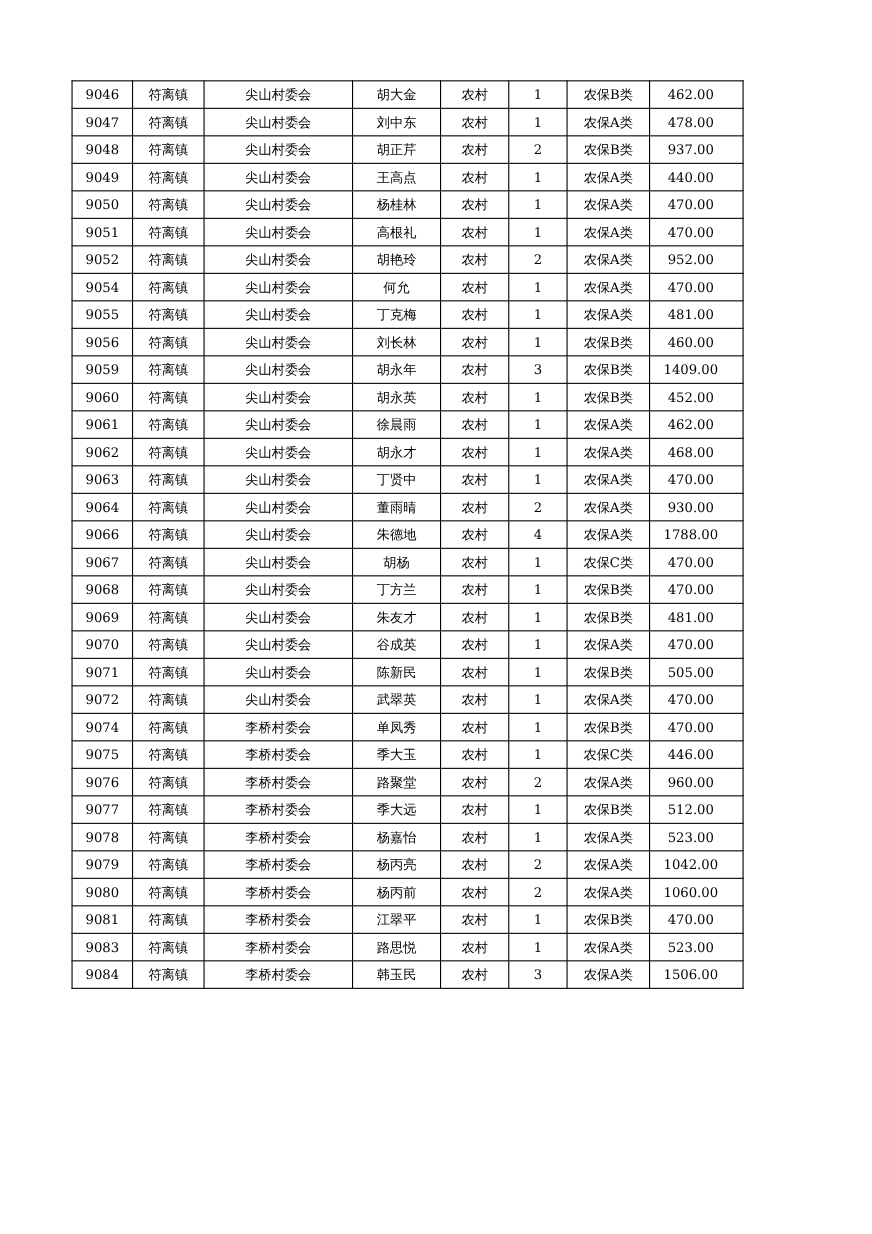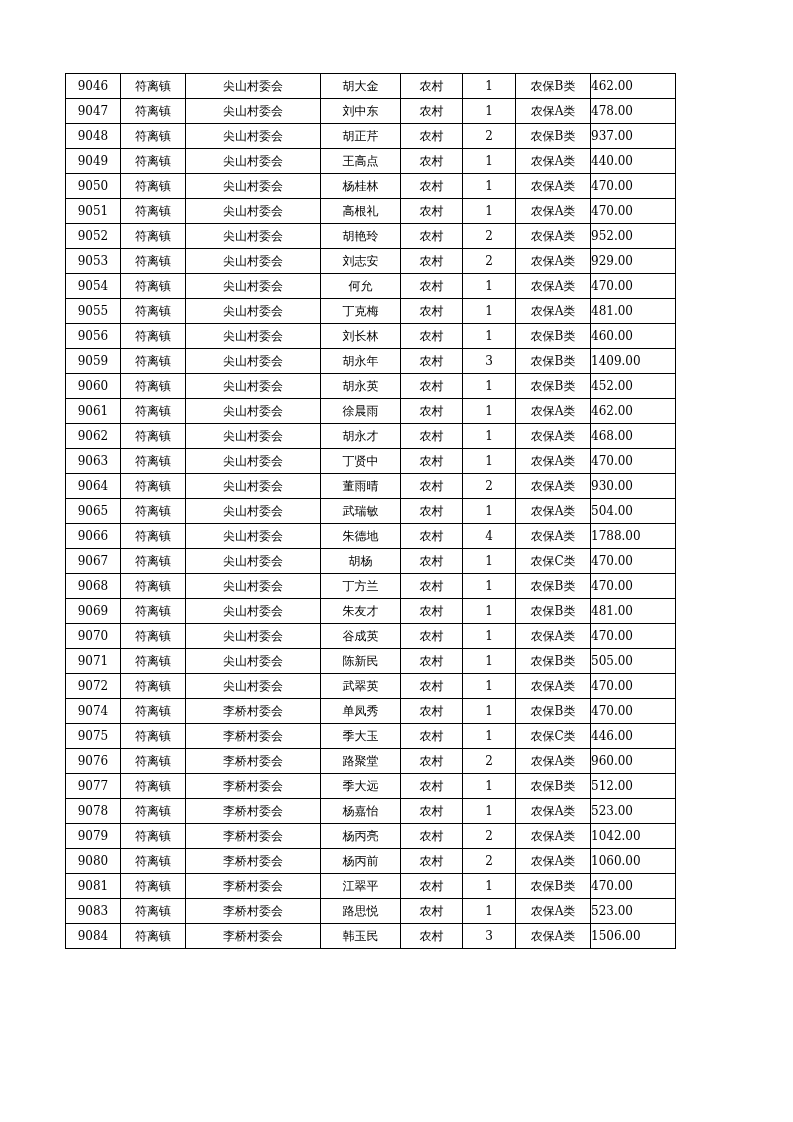--- a/index.html
+++ b/index.html
@@ -28,21 +28,21 @@
     height: 24px;
     font-size: 12px;
     color: #000000;
     text-align: center;
     vertical-align: middle;
     padding: 0;
     overflow: hidden;
     white-space: nowrap;
   }
   table.data-table td.col-amount {
-    text-align: left;
+    text-align: center;
     padding-right: 10px;
   }
   col.c-id       { width: 55px; }
   col.c-town     { width: 65px; }
   col.c-village  { width: 135px; }
   col.c-name     { width: 80px; }
   col.c-type     { width: 62px; }
   col.c-count    { width: 53px; }
   col.c-category { width: 75px; }
   col.c-amount   { width: 85px; }
@@ -133,30 +133,20 @@
     <td>9052</td>
     <td>符离镇</td>
     <td>尖山村委会</td>
     <td>胡艳玲</td>
     <td>农村</td>
     <td>2</td>
     <td>农保A类</td>
     <td class="col-amount">952.00</td>
   </tr>
 
-  <tr>
-    <td>9053</td>
-    <td>符离镇</td>
-    <td>尖山村委会</td>
-    <td>刘志安</td>
-    <td>农村</td>
-    <td>2</td>
-    <td>农保A类</td>
-    <td class="col-amount">929.00</td>
-  </tr>
 
   <tr>
     <td>9054</td>
     <td>符离镇</td>
     <td>尖山村委会</td>
     <td>何允</td>
     <td>农村</td>
     <td>1</td>
     <td>农保A类</td>
     <td class="col-amount">470.00</td>
@@ -245,30 +235,20 @@
     <td>9064</td>
     <td>符离镇</td>
     <td>尖山村委会</td>
     <td>董雨晴</td>
     <td>农村</td>
     <td>2</td>
     <td>农保A类</td>
     <td class="col-amount">930.00</td>
   </tr>
 
-  <tr>
-    <td>9065</td>
-    <td>符离镇</td>
-    <td>尖山村委会</td>
-    <td>武瑞敏</td>
-    <td>农村</td>
-    <td>1</td>
-    <td>农保A类</td>
-    <td class="col-amount">504.00</td>
-  </tr>
 
   <tr>
     <td>9066</td>
     <td>符离镇</td>
     <td>尖山村委会</td>
     <td>朱德地</td>
     <td>农村</td>
     <td>4</td>
     <td>农保A类</td>
     <td class="col-amount">1788.00</td>

